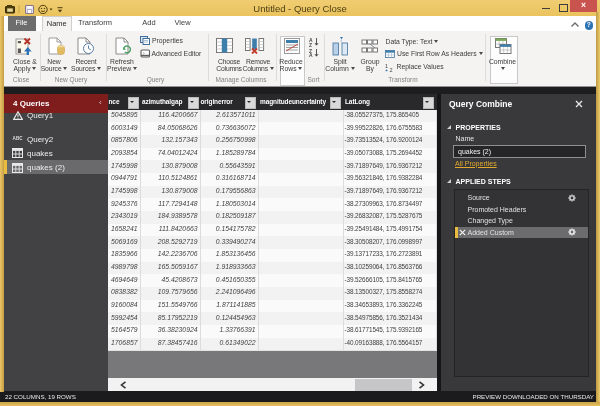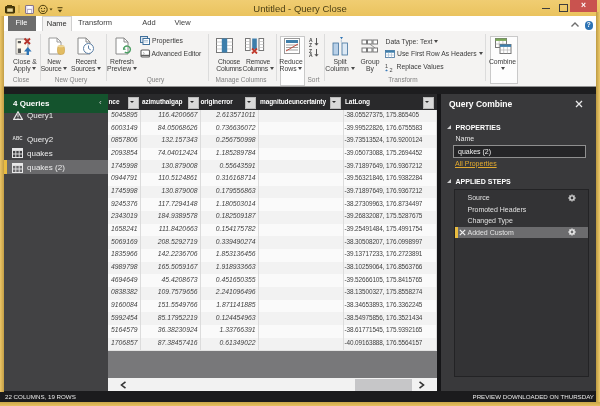--- a/index.html
+++ b/index.html
@@ -27,21 +27,21 @@
 .glabel{top:76.2px;font-size:6.5px;color:#828282;text-align:center}
 .bigbtn{top:57.8px;font-size:6.8px;color:#3a3a3a;text-align:center;line-height:7.5px}
 .slabel{font-size:6.8px;color:#3a3a3a}
 .dArr{display:inline-block;width:0;height:0;border-left:2.5px solid transparent;
   border-right:2.5px solid transparent;border-top:3px solid #4a4a4a;vertical-align:1px}
 
 #strip1{left:0;top:85.5px;width:600px;height:1.5px;background:#939393}
 #strip2{left:0;top:87px;width:600px;height:6.5px;background:#1d1d1f}
 
 #sidebar{left:4px;top:93.5px;width:103.5px;height:298.5px;background:#424244}
-#sidehead{left:4px;top:93.5px;width:103.5px;height:19px;background:#14532d}
+#sidehead{left:4px;top:93.5px;width:103.5px;height:19px;background:#7f1d1d}
 #sidehead b{position:absolute;left:9px;top:5px;font-size:8px;color:#fff}
 .qitem{left:4px;width:103.5px;height:14.2px;font-size:8px;color:#ececec}
 .qitem .lbl{position:absolute;left:23px;top:3px}
 #qsel{left:4px;top:159.7px;width:103.5px;height:14.4px;background:#6a6a6c}
 #qselbar{left:4px;top:159.7px;width:2.6px;height:14.4px;background:#e9bc40}
 
 #tablebg{left:107.5px;top:93.5px;width:329.5px;height:298.5px;background:#78787a}
 #thead{left:107.5px;top:93.5px;width:329.5px;height:16px;background:#29292b}
 .hcell{top:97.5px;font-size:6.5px;font-weight:bold;color:#fff;letter-spacing:-0.1px}
 .fbtn{top:97px;width:9px;height:9.5px;background:#d9d9d9;border:1px solid #b9b9b9}

